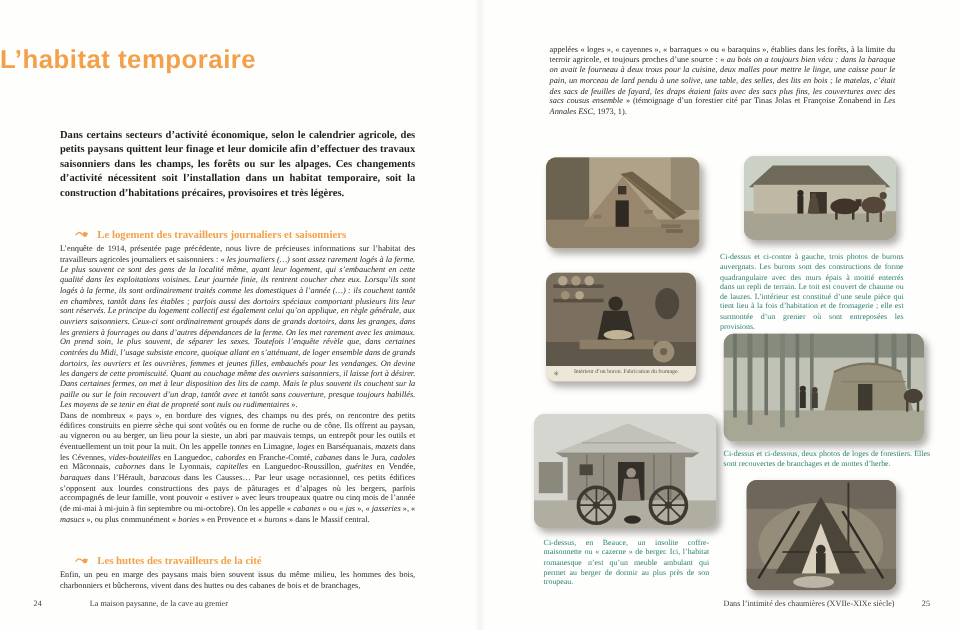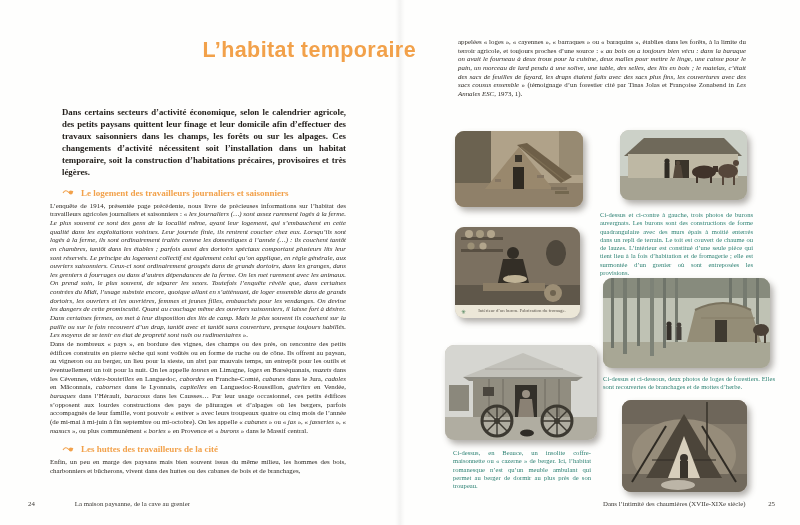--- a/index.html
+++ b/index.html
@@ -5,28 +5,28 @@
   * { margin:0; padding:0; box-sizing:border-box; }
   html,body { width:800px; height:525px; }
   body { background:#ffffff; font-family:"Liberation Serif", serif; overflow:hidden; }
   .spread { position:relative; width:800px; height:525px; background:#fefefd; }
   .gutter { position:absolute; left:395px; top:0; width:10px; height:525px;
             background:linear-gradient(90deg, rgba(0,0,0,0), rgba(0,0,0,0.045), rgba(0,0,0,0)); }
   .page { position:absolute; top:0; width:400px; height:525px; }
   .page-left  { left:0; }
   .page-right { left:400px; }
 
-  .chapter-title { position:absolute; top:33px; left:16px; width:100%; text-align:right;
+  .chapter-title { position:absolute; top:33px; left:0; width:100%; text-align:left;
     font-family:"Liberation Sans", sans-serif; font-weight:bold; font-size:21.5px;
     line-height:35px; color:var(--accent-orange,#F2A14A); letter-spacing:0.4px; }
   .chapter-title span { display:block; }
 
   .text-col { position:absolute; left:50px; top:106px; width:296px; }
-  .intro { font-weight:bold; font-size:8.8px; line-height:12.1px; text-align:justify; color:#201c18;margin-left:12px; }
-  .section-heading { display:flex; align-items:center; gap:7px; margin:9px 0 4px 12px;
+  .intro { font-weight:bold; font-size:8.8px; line-height:12.1px; text-align:justify; color:#201c18; }
+  .section-heading { display:flex; align-items:center; gap:7px; margin:24px 0 4px 12px;
     color:var(--accent-orange,#F2A14A); font-weight:bold; font-size:9px; }
   .ornament { display:inline-flex; width:12px; height:9px; flex:0 0 auto; }
   .bodytext { font-size:6.9px; line-height:8.65px; text-align:justify; color:#2c2823; }
   .bodytext i { font-style:italic; }
   .continuation { position:absolute; left:58px; top:38px; width:288px; }
 
   .footer { position:absolute; top:500px; font-size:6.8px; color:#3a3733; }
   .footer-left  { left:28px; display:flex; gap:40px; }
   .footer-right { left:203px; width:172px; display:flex; justify-content:space-between; }
 

